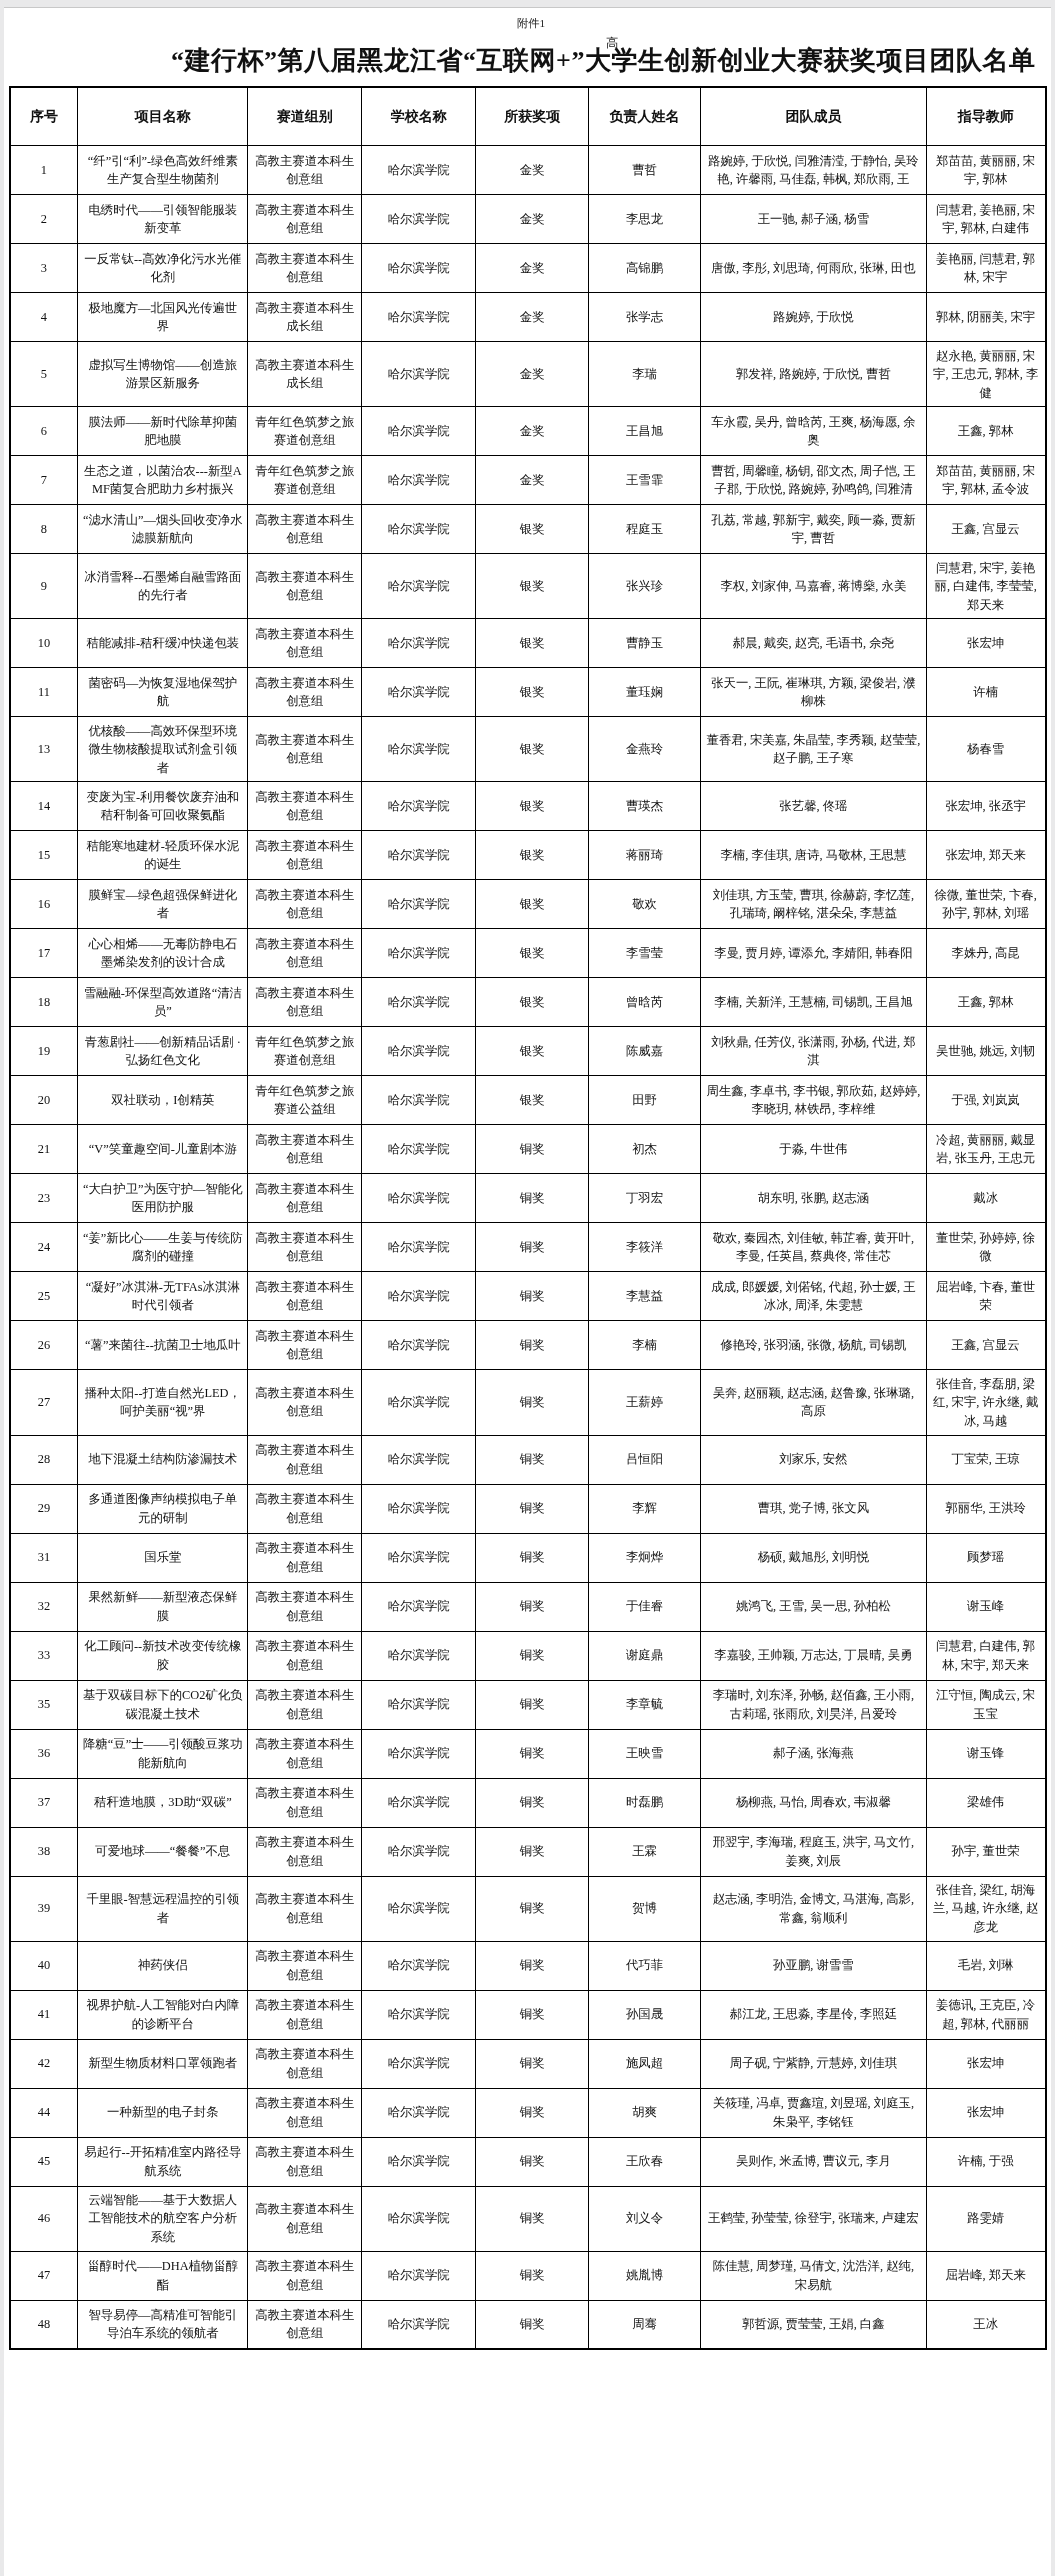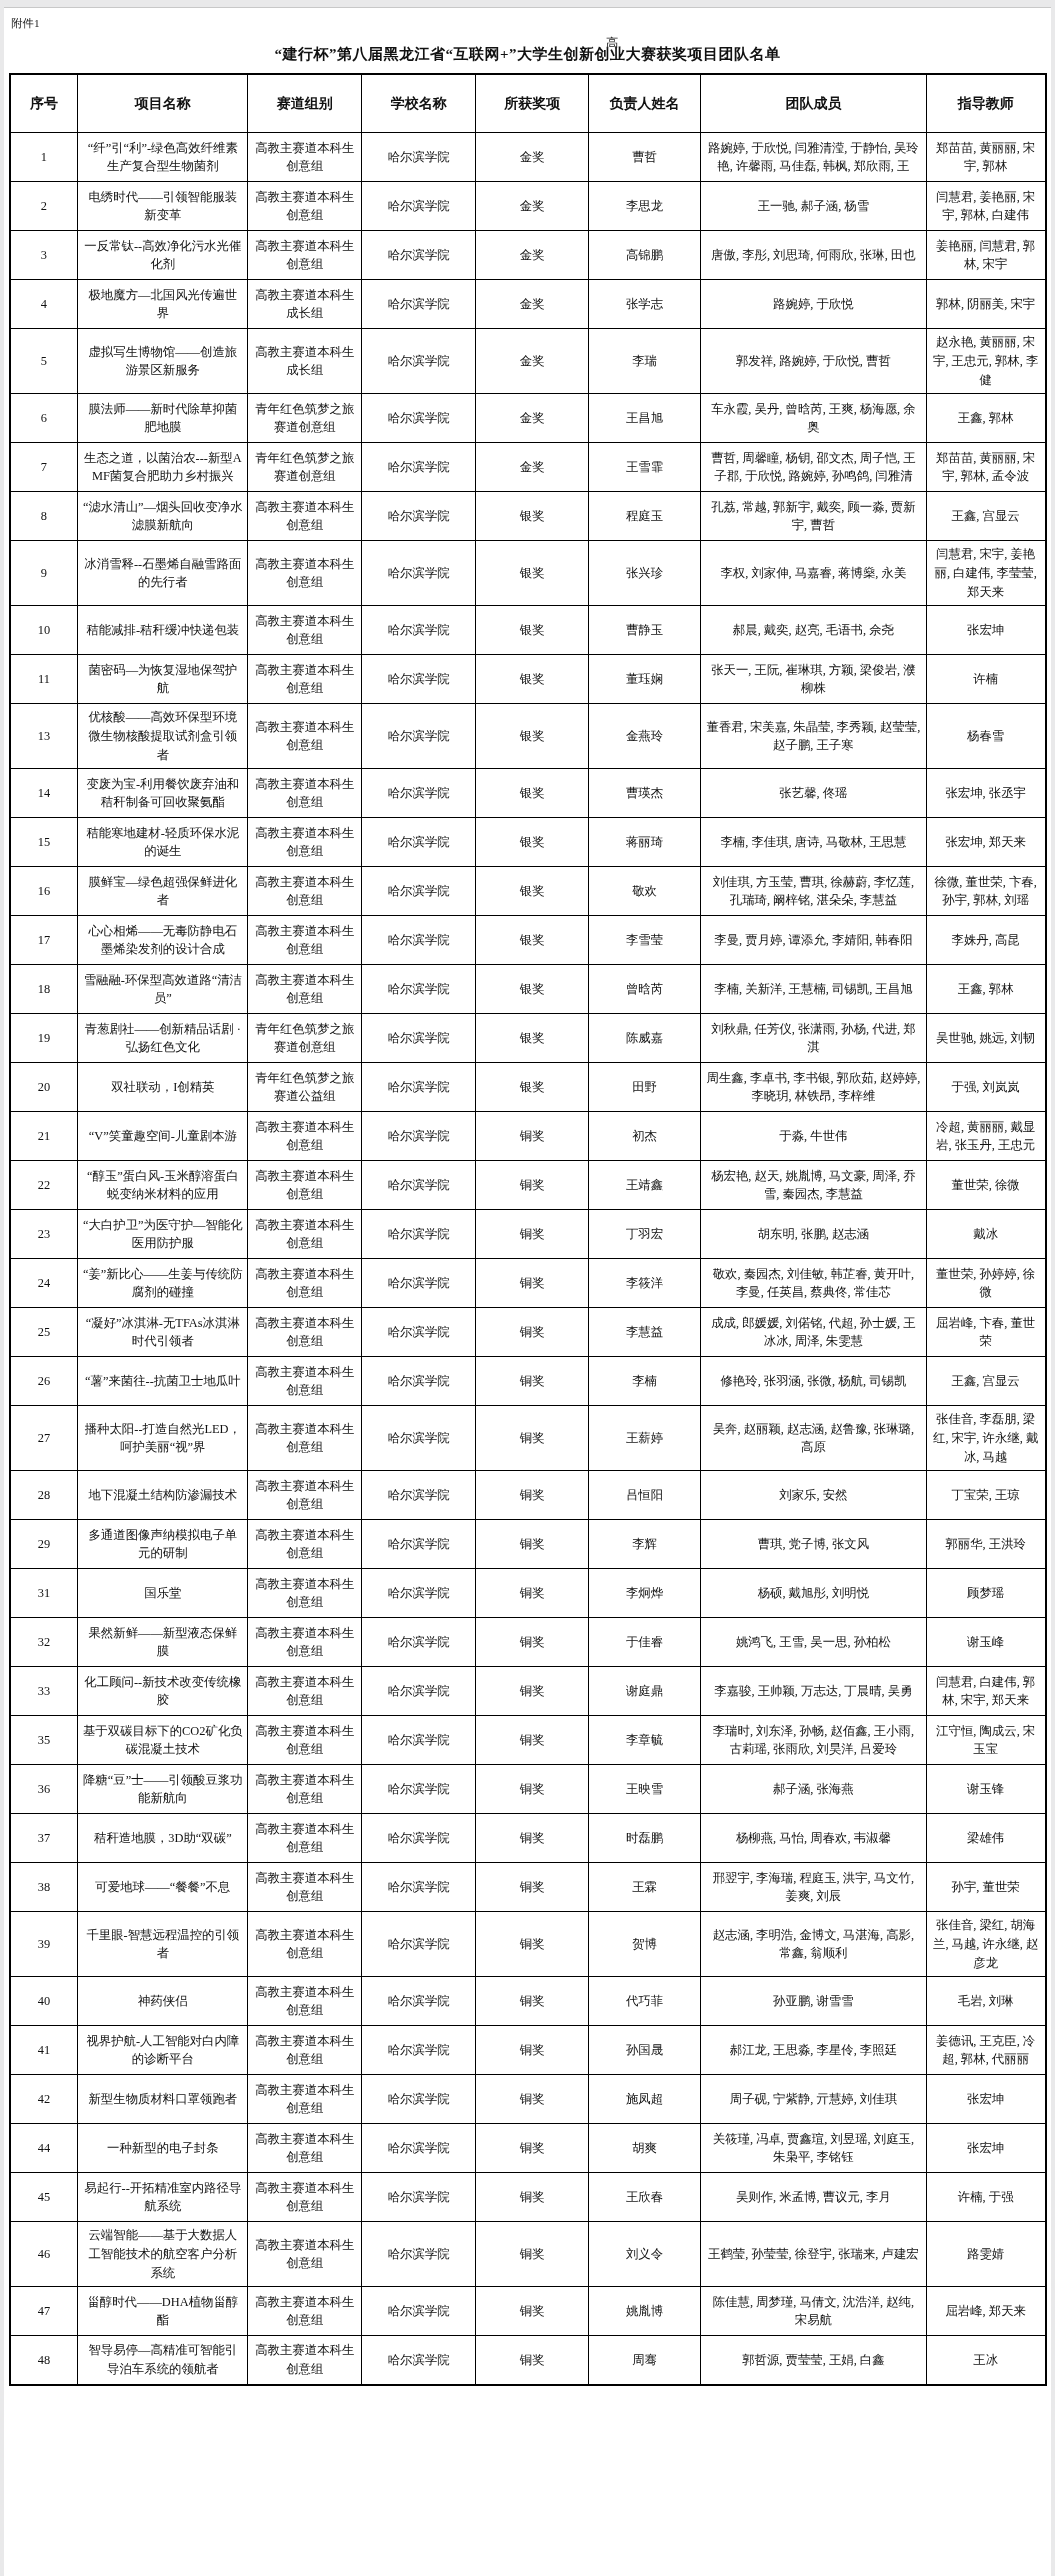--- a/index.html
+++ b/index.html
@@ -18,31 +18,32 @@
     margin: 7.2px 4.1px 0 4.1px;
     background: #ffffff;
     border-top: 0.5px solid #c8c8c8;
     padding-bottom: 12.4px;
     min-height: 3040px;
   }
   .attachment {
     font-size: 11.3px;
     padding: 8.2px 0 0 7.2px;
     color: #222;
+    text-align: center;
   }
   .stray-char {
     position: absolute;
     left: 602px;
     top: 27px;
     font-size: 12.4px;
     color: #222;
   }
   .doc-title {
-    text-align: center;
-    font-size: 15px;
+    text-align: right;
+    font-size: 26px;
     font-weight: bold;
     letter-spacing: 0.5px;
     margin: 13.4px 15.5px 10.3px 15.5px;
     line-height: 1.2;
   }
   table.award-table {
     table-layout: fixed;
     border-collapse: collapse;
     width: 1038px;
     margin: 0 auto;
@@ -331,30 +332,20 @@
             <td>21</td>
             <td>“V”笑童趣空间-儿童剧本游</td>
             <td>高教主赛道本科生创意组</td>
             <td>哈尔滨学院</td>
             <td>铜奖</td>
             <td>初杰</td>
             <td>于淼, 牛世伟</td>
             <td>冷超, 黄丽丽, 戴显岩, 张玉丹, 王忠元</td>
           </tr>
 
-          <tr>
-            <td>22</td>
-            <td>“醇玉”蛋白风-玉米醇溶蛋白蜕变纳米材料的应用</td>
-            <td>高教主赛道本科生创意组</td>
-            <td>哈尔滨学院</td>
-            <td>铜奖</td>
-            <td>王靖鑫</td>
-            <td>杨宏艳, 赵天, 姚胤博, 马文豪, 周泽, 乔雪, 秦园杰, 李慧益</td>
-            <td>董世荣, 徐微</td>
-          </tr>
 
           <tr>
             <td>23</td>
             <td>“大白护卫”为医守护—智能化医用防护服</td>
             <td>高教主赛道本科生创意组</td>
             <td>哈尔滨学院</td>
             <td>铜奖</td>
             <td>丁羽宏</td>
             <td>胡东明, 张鹏, 赵志涵</td>
             <td>戴冰</td>

